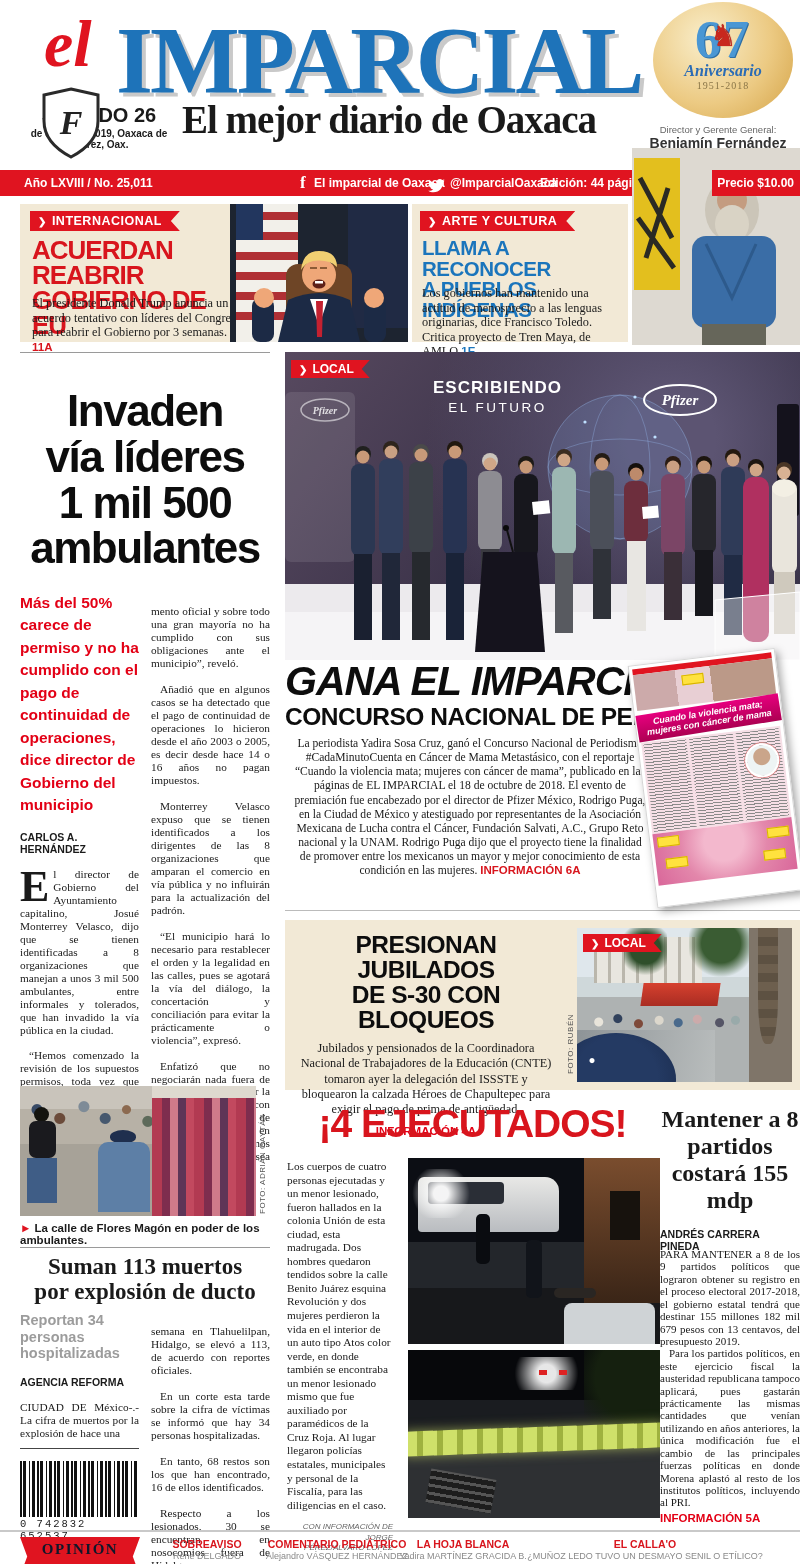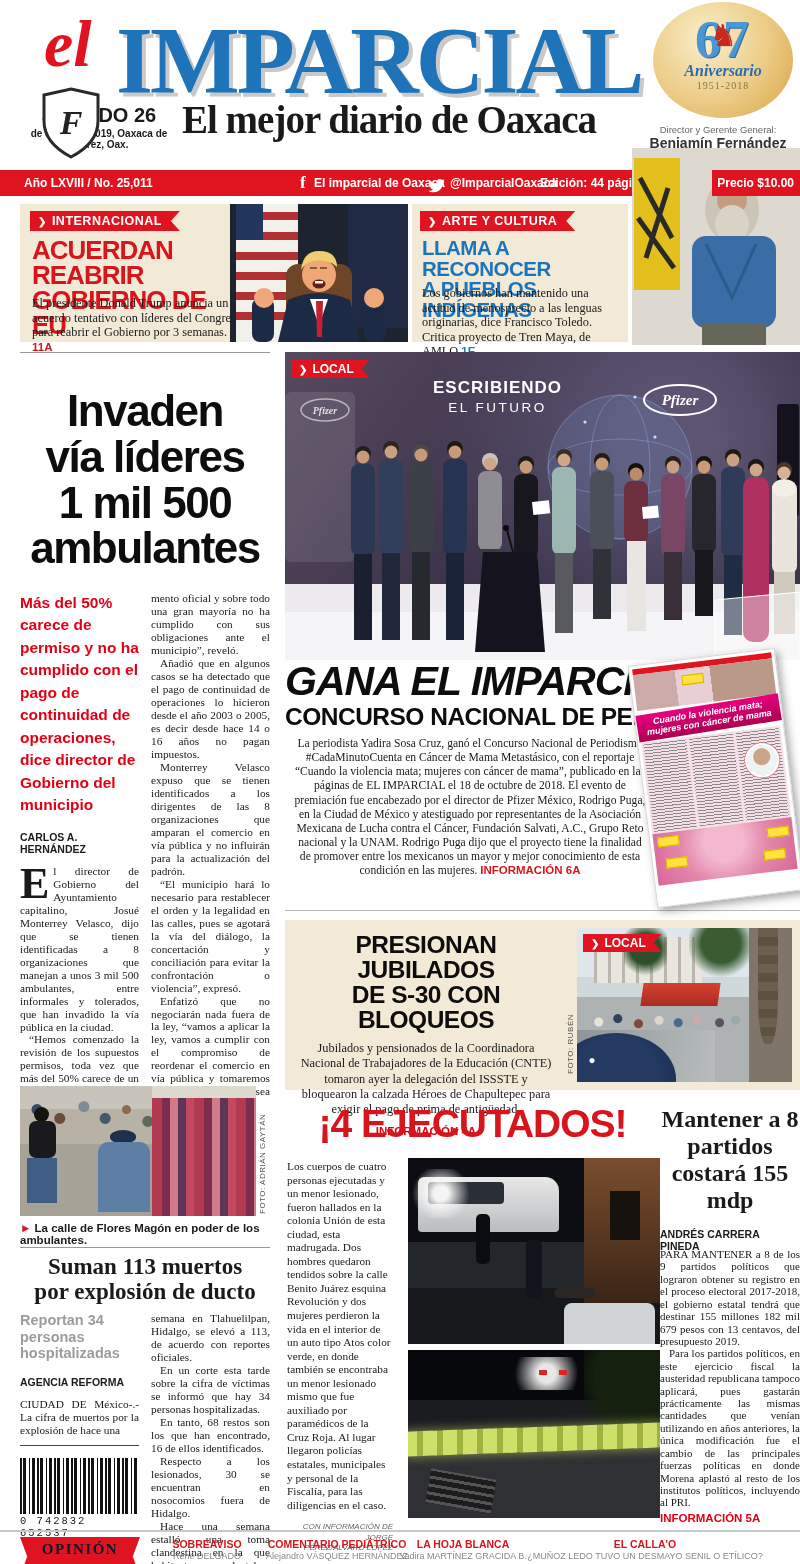--- a/index.html
+++ b/index.html
@@ -55,21 +55,21 @@
 
   
   .rule { background:#9a9a9a; height:1px; }
   .kicker { left:20px; top:360px; width:250px; text-align:center; font:21px "Liberation Serif", serif; letter-spacing:3px; color:#222; }
   .big-hl { left:18px; top:388px; width:254px; text-align:center; font:bold 44px "Liberation Sans", sans-serif; line-height:1.04; letter-spacing:-1.5px; color:#0d0d0d; }
   .lcols { left:20px; top:592px; width:250px; display:flex; gap:12px; }
   .lcol { flex:1; min-width:0; }
   .deck-red { color:#e30015; font:bold 15.5px "Liberation Sans", sans-serif; line-height:1.45; }
   .byline { font:bold 10.5px "Liberation Sans", sans-serif; margin-top:14px; }
   .bodytxt { font-size:11.3px; line-height:1.15; text-align:justify; }
-  .bodytxt p { text-indent:9px; }
+  .bodytxt p { text-indent:9px;margin-top:13px; }
   .bodytxt p.noind { text-indent:0; }
   .dropcap { float:left; font:bold 44px "Liberation Serif", serif; line-height:34px; padding:2px 4px 0 0; }
   .inforef { color:#e30015; font:bold 11.5px "Liberation Sans", sans-serif; margin-top:3px; }
 
   
   .vendors { left:20px; top:1086px; width:236px; height:130px; overflow:hidden; background:linear-gradient(180deg,#c9c4bb 0 18%,#b7b1a6 18% 45%,#a7a298 45%); }
   .vcred { font:8px "Liberation Sans", sans-serif; color:#555; writing-mode:vertical-rl; transform:rotate(180deg); letter-spacing:.5px; }
   .caption { left:20px; top:1222px; width:252px; font:bold 11.5px "Liberation Sans", sans-serif; }
   .caption .arrow { color:#e01420; }
 
@@ -251,21 +251,21 @@
       <div class="byline">CARLOS A. HERNÁNDEZ</div>
       <div class="bodytxt" style="margin-top:10px;">
         <p class="noind"><span class="dropcap">E</span><span>l director de Gobierno del Ayuntamiento capitalino, Josué Monterrey Velasco, dijo que se tienen identificadas a 8 organizaciones que manejan a unos 3 mil 500 ambulantes, entre informales y tolerados, que han invadido la vía pública en la ciudad.</span></p>
         <p>“Hemos comenzado la revisión de los supuestos permisos, toda vez que más del 50% carece de un docu-</p>
       </div>
     </div>
     <div class="lcol bodytxt">
       <p class="noind">mento oficial y sobre todo una gran mayoría no ha cumplido con sus obligaciones ante el municipio”, reveló.</p>
       <p>Añadió que en algunos casos se ha detectado que el pago de continuidad de operaciones lo hicieron desde el año 2003 o 2005, es decir desde hace 14 o 16 años no pagan impuestos.</p>
       <p>Monterrey Velasco expuso que se tienen identificados a los dirigentes de las 8 organizaciones que amparan el comercio en vía pública y no influirán para la actualización del padrón.</p>
-      <p>“El municipio hará lo necesario para restablecer el orden y la legalidad en las calles, pues se agotará la vía del diálogo, la concertación y conciliación para evitar la confrontación o violencia”, expresó.</p>
+      <p>“El municipio hará lo necesario para restablecer el orden y la legalidad en las calles, pues se agotará la vía del diálogo, la concertación y conciliación para evitar la prácticamente o violencia”, expresó.</p>
       <p>Enfatizó que no negociarán nada fuera de la ley, “vamos a aplicar la ley, vamos a cumplir con el compromiso de reordenar el comercio en vía pública y tomaremos el tiempo que sea necesario”, advirtió.</p>
       <div class="inforef">INFORMACIÓN 1B</div>
     </div>
   </div>
 
   <div class="abs vendors">
     <div class="abs" style="left:0; top:0; width:60%; height:45%;
       background-image:radial-gradient(circle at 12% 40%, #384a66 0 5px, rgba(0,0,0,0) 6px),radial-gradient(circle at 28% 55%, #6b4b3a 0 5px, rgba(0,0,0,0) 6px),radial-gradient(circle at 45% 35%, #7e8b97 0 5px, rgba(0,0,0,0) 6px),radial-gradient(circle at 60% 55%, #46586e 0 5px, rgba(0,0,0,0) 6px),radial-gradient(circle at 75% 40%, #8c6a50 0 4px, rgba(0,0,0,0) 5px),radial-gradient(circle at 90% 60%, #5d6a5a 0 5px, rgba(0,0,0,0) 6px);"></div>
     <div class="abs" style="right:0; top:0; width:44%; height:100%; background:repeating-linear-gradient(90deg,#b23a52 0 10px,#7e2d4e 10px 18px,#d07a8a 18px 26px,#5e3557 26px 34px,#c2495f 34px 42px);"></div>
     <div class="abs" style="right:0; top:0; width:44%; height:12px; background:#ded9cf;"></div>

